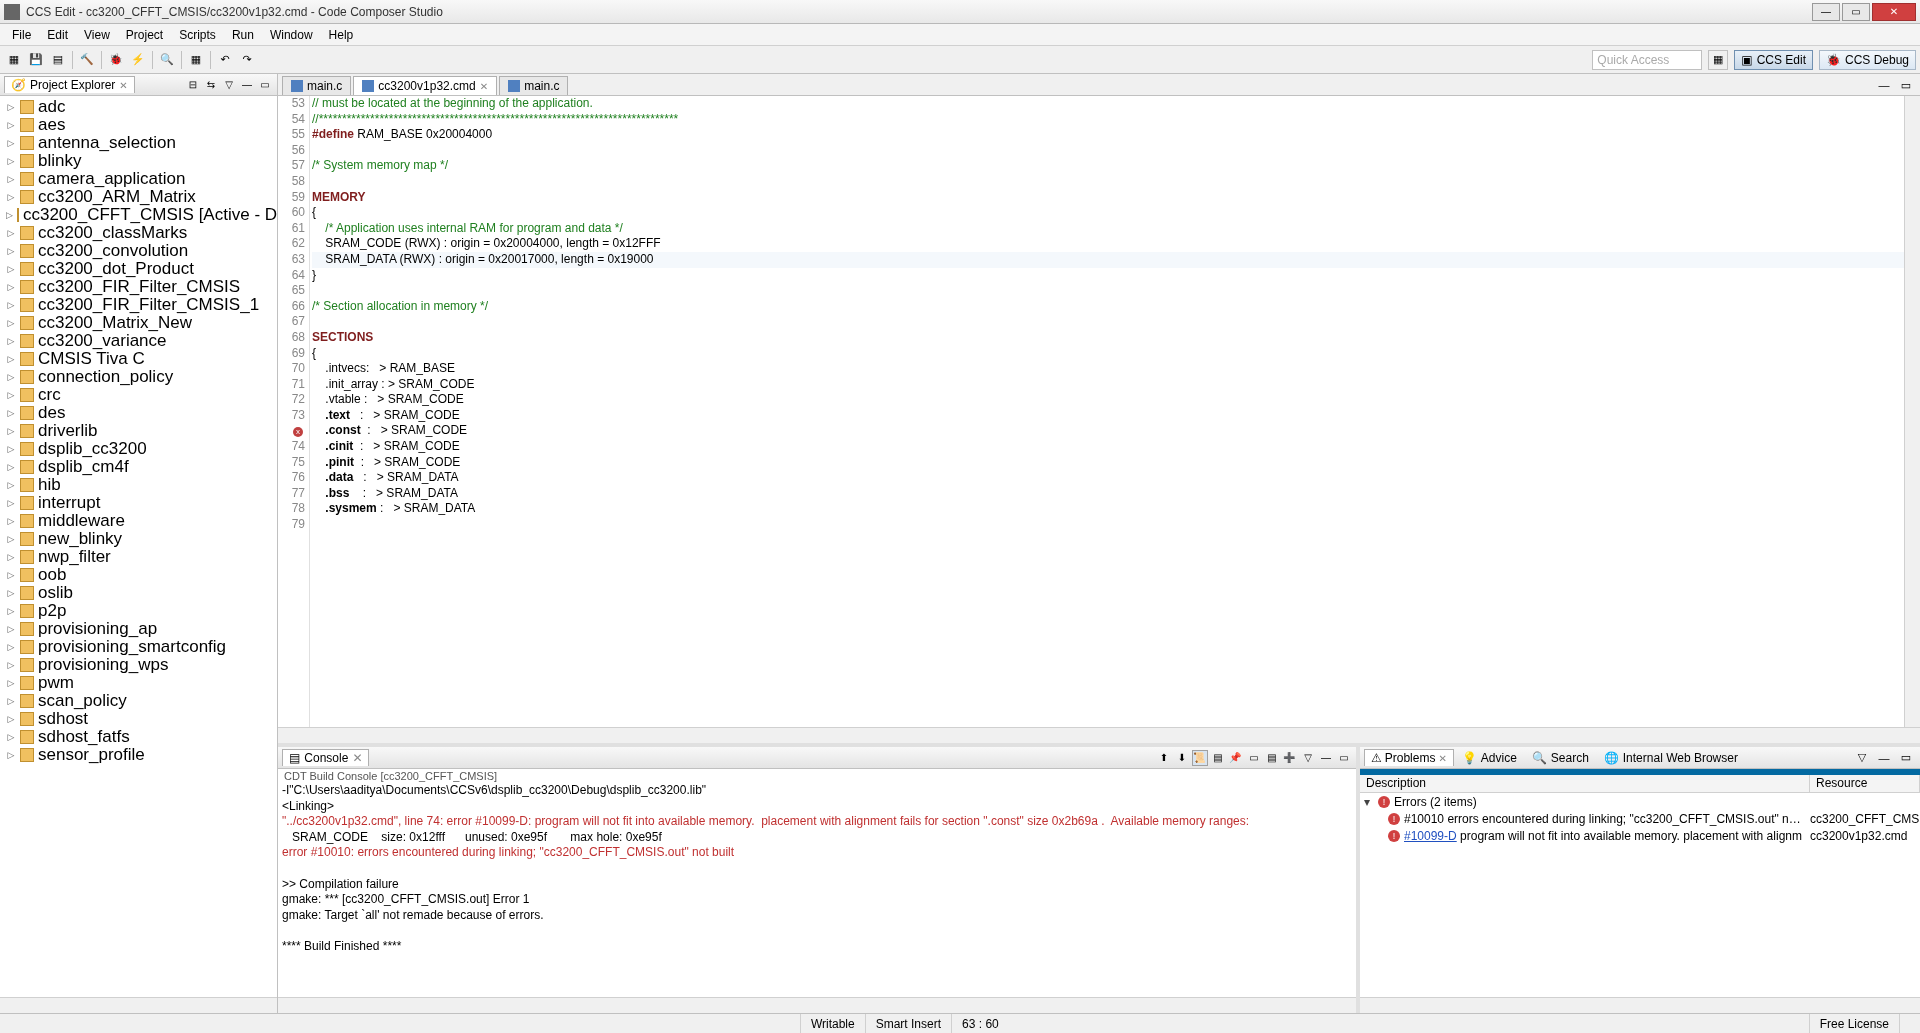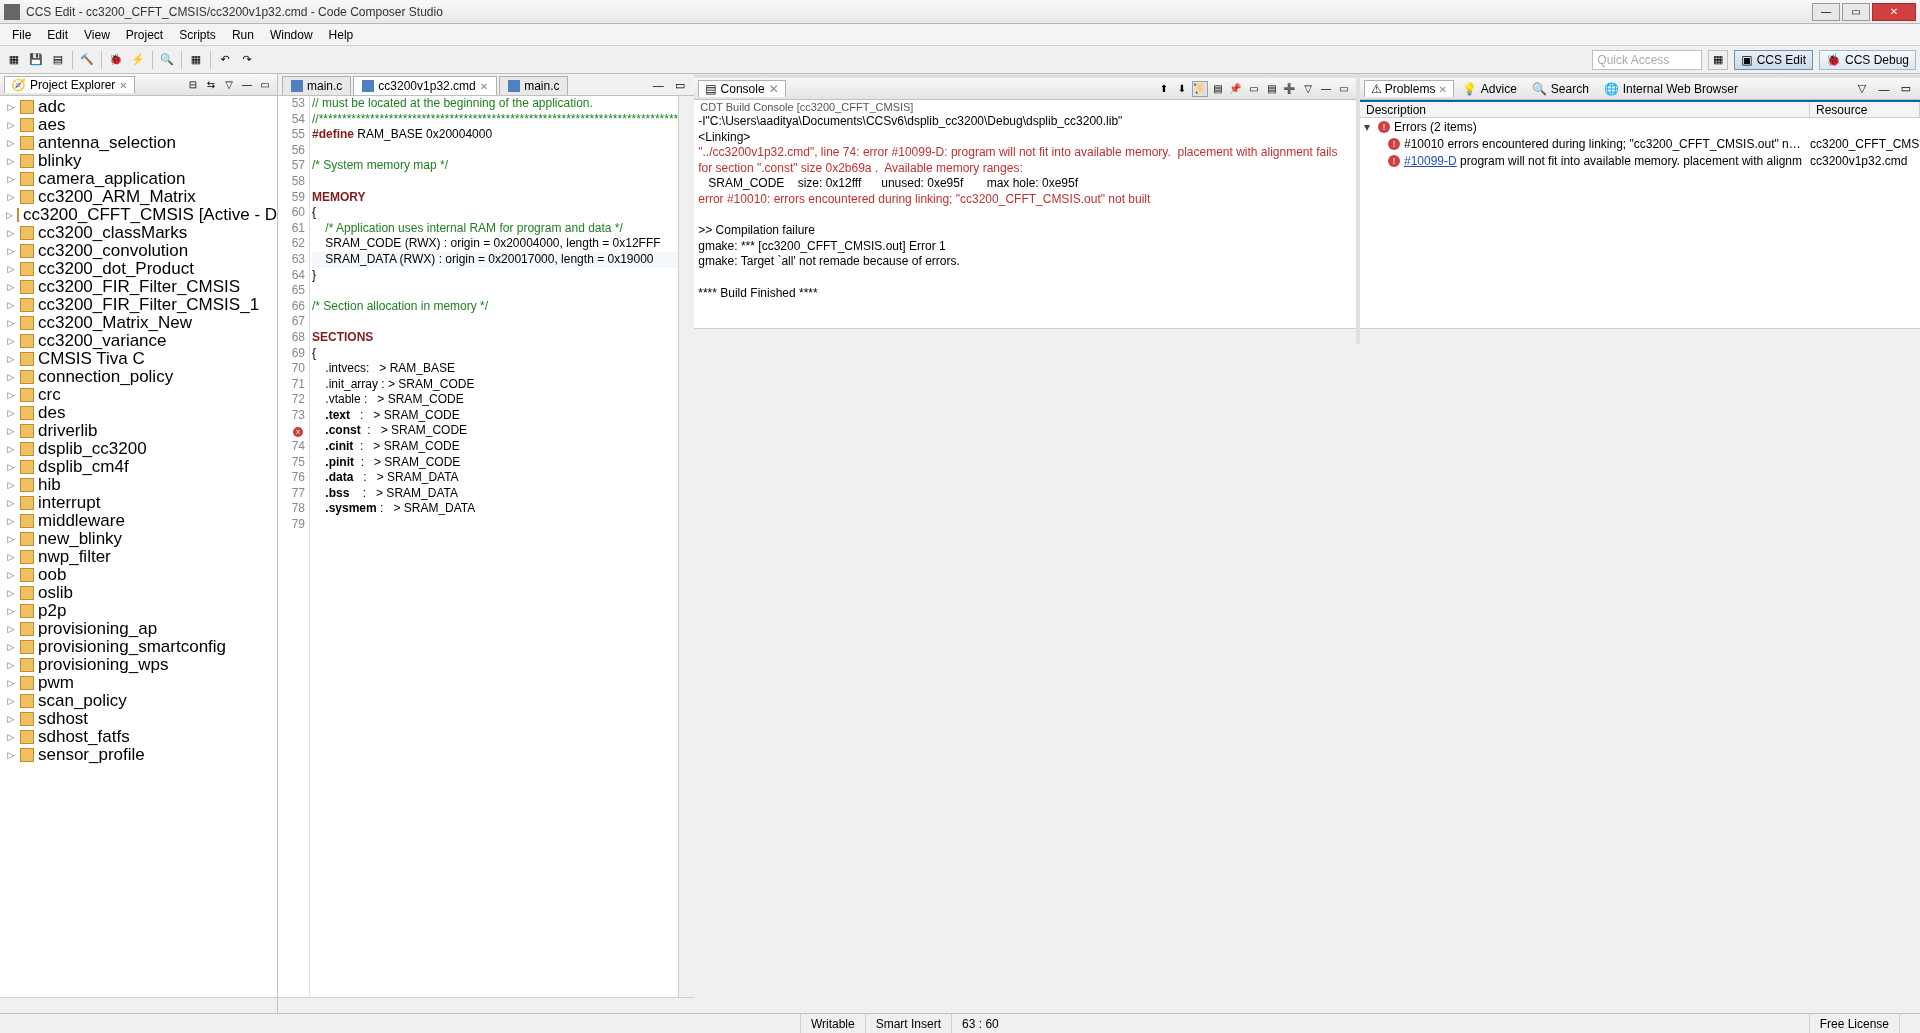--- a/index.html
+++ b/index.html
@@ -54,21 +54,21 @@
 .console-header .tb { margin-left:auto; display:flex; gap:2px; }
 .console-header .tb span { width:16px; height:16px; display:flex; align-items:center; justify-content:center; font-size:10px; border:1px solid transparent;}
 .console-sub { padding:1px 6px; color:#555; font-size:11px;}
 .console-out { flex:1; font-family:Consolas,monospace; font-size:12px; line-height:15.6px; padding:0 4px; white-space:pre-wrap; overflow:hidden;}
 .console-out .err { color:#c03030; }
 .problems-panel { width:560px; display:flex; flex-direction:column; background:#fff; }
 .prob-header { height:22px; background:linear-gradient(#f8f8f8,#e4e4e4); border-bottom:1px solid #c0c0c0; display:flex; align-items:center; padding:0 4px; gap:2px;}
 .prob-header .tab { padding:1px 6px; border:1px solid transparent; display:flex; align-items:center; gap:3px; font-size:11px;}
 .prob-header .tab.active { background:#fff; border:1px solid #b0b0b0; border-bottom:none;}
 .prob-summary { padding:2px 6px; font-size:11px; color:#444;}
-.prob-cols { height:18px; background:#f4f4f4; border-top:2px solid #0369a1; border-bottom:1px solid #d0d0d0; display:flex; font-size:11px;}
+.prob-cols { height:24px; background:#f4f4f4; border-top:6px solid #0369a1; border-bottom:1px solid #d0d0d0; display:flex; font-size:11px;}
 .prob-cols div { padding:1px 6px; border-right:1px solid #d0d0d0;}
 .prob-tree { flex:1; overflow:hidden;}
 .prob-row { display:flex; align-items:center; height:17px; font-size:11px; gap:4px;}
 .prob-row .caret { width:14px; text-align:center; color:#444;}
 .prob-row .eicon { width:12px; height:12px; background:#d04040; border-radius:50%; color:#fff; font-size:9px; display:flex; align-items:center; justify-content:center;}
 .prob-row .desc { flex:1; white-space:nowrap; overflow:hidden; text-overflow:ellipsis;}
 .prob-row .res { width:110px; white-space:nowrap; overflow:hidden;}
 .prob-row a { color:#2050c0; text-decoration:underline;}
 .status-bar { height:20px; background:#f0f0f0; border-top:1px solid #c0c0c0; display:flex; align-items:center; font-size:11px;}
 .status-bar div { padding:0 10px; border-left:1px solid #d0d0d0; height:100%; display:flex; align-items:center;}
@@ -326,21 +326,21 @@
         </div>
         <div class="tree-item">
           <span class="caret">▷</span>
           <span class="ficon"></span>
           <span class="label">sensor_profile</span>
         </div>
       </div>
     <div class="scrollbar-h"></div>
   </div>
 
-  <div style="flex:1;display:flex;flex-direction:row;overflow:hidden;">
+  <div style="flex:1;display:flex;flex-direction:column;overflow:hidden;">
     <div class="editor-area">
       <div class="editor-tabs" id="editor-tabs">
         <div class="editor-tab">
             <span class="ficon"></span>
             <span>main.c</span>
           </div>
           <div class="editor-tab active">
             <span class="ficon"></span>
             <span>cc3200v1p32.cmd</span>
             <span class="close">✕</span>

